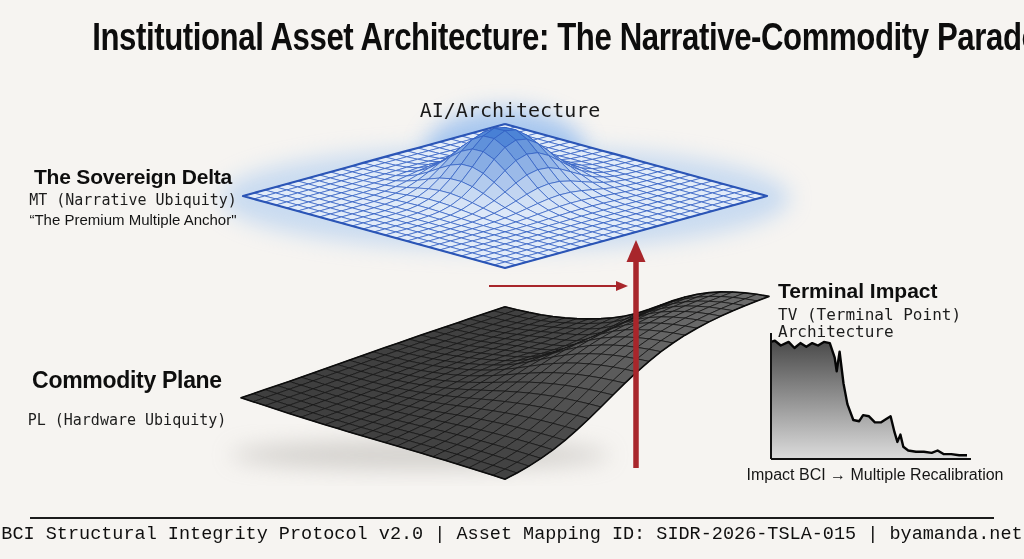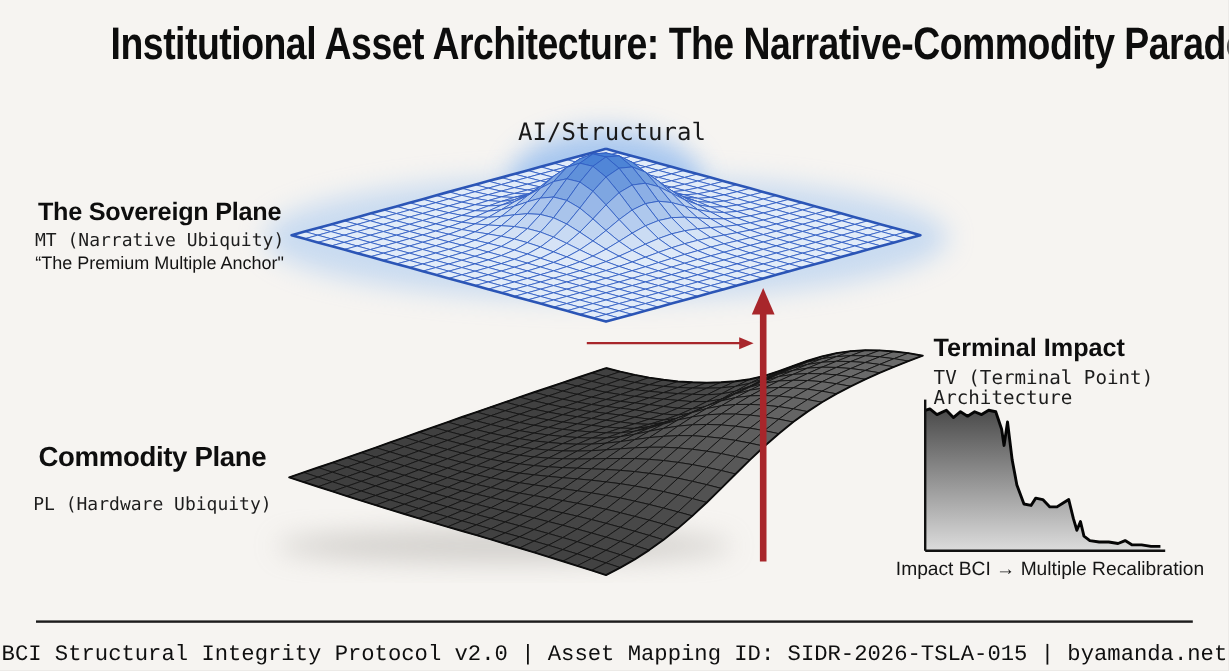--- a/index.html
+++ b/index.html
@@ -22,21 +22,21 @@
   .term{left:778px;top:263px;text-align:left;margin-top:16px;}
   .term-t{font-size:21px;font-weight:bold;color:#0e0e0e;}
   .term-c{font-size:16px;margin-top:3px;color:#1c1c1c;}
   .term-c2{font-size:16px;color:#1c1c1c;}
   .comm{left:16px;top:368px;width:222px;text-align:center;}
   .comm-t{font-size:23px;font-weight:bold;letter-spacing:-0.3px;color:#0e0e0e;}
   .comm-c{font-size:15px;margin-top:18px;color:#1d1d1d;}
   .delta{left:738px;top:466px;width:274px;text-align:center;font-size:16px;color:#151515;}
   .rule{position:absolute;left:30px;right:30px;top:517px;border-top:2px solid #1c1c1c;}
   .footer{top:525px;left:0;width:1024px;text-align:center;font-family:"Liberation Mono",monospace;
-          font-size:18.5px;color:#0f0f0f;white-space:nowrap;margin-top:11px;}
+          font-size:18.5px;color:#0f0f0f;white-space:nowrap;}
 </style>
 </head>
 <body>
 
 <div class="stage">
 
   <svg id="scene" width="1024" height="559" viewBox="0 0 1024 559">
     <defs>
       <filter id="blur1" x="-60%" y="-60%" width="220%" height="220%">
         <feGaussianBlur stdDeviation="11"></feGaussianBlur>
@@ -1128,24 +1128,24 @@
     <g id="g-chart">
         <path d="M771.0,341.9 L774.9,340.7 L780.8,345.5 L788.6,341.9 L794.5,348.0 L800.4,343.1 L806.3,346.8 L812.2,343.1 L818.0,345.5 L823.9,341.9 L829.8,343.1 L834.7,357.7 L836.7,371.2 L839.6,351.6 L843.5,383.4 L847.4,404.1 L853.3,420.0 L859.2,421.2 L863.1,415.1 L869.0,416.3 L874.9,422.4 L880.8,422.4 L886.6,418.7 L890.6,416.3 L894.5,432.2 L897.4,441.9 L900.4,434.6 L903.3,446.8 L908.2,450.5 L916.0,451.7 L923.9,451.7 L931.7,452.9 L937.6,450.5 L943.5,454.1 L951.3,454.1 L959.2,455.3 L967.0,455.3 L967,459 L771,459 Z" fill="url(#chartGrad)" stroke="none"></path>
         <path d="M771.0,341.9 L774.9,340.7 L780.8,345.5 L788.6,341.9 L794.5,348.0 L800.4,343.1 L806.3,346.8 L812.2,343.1 L818.0,345.5 L823.9,341.9 L829.8,343.1 L834.7,357.7 L836.7,371.2 L839.6,351.6 L843.5,383.4 L847.4,404.1 L853.3,420.0 L859.2,421.2 L863.1,415.1 L869.0,416.3 L874.9,422.4 L880.8,422.4 L886.6,418.7 L890.6,416.3 L894.5,432.2 L897.4,441.9 L900.4,434.6 L903.3,446.8 L908.2,450.5 L916.0,451.7 L923.9,451.7 L931.7,452.9 L937.6,450.5 L943.5,454.1 L951.3,454.1 L959.2,455.3 L967.0,455.3" fill="none" stroke="#050505" stroke-width="2.4" stroke-linejoin="round"></path>
         <line x1="771" y1="333" x2="771" y2="459" stroke="#111" stroke-width="2"></line>
         <line x1="771" y1="459" x2="971" y2="459" stroke="#111" stroke-width="2"></line>
       </g>
   </svg>
 
   <div class="abs title">Institutional Asset Architecture: The Narrative-Commodity Paradox</div>
 
-  <div class="abs ai-label mono">AI/Structural</div>
+  <div class="abs ai-label mono">AI/Architecture</div>
 
   <div class="abs sov">
-    <div class="sov-t">The Sovereign Plane</div>
+    <div class="sov-t">The Sovereign Delta</div>
     <div class="sov-c mono">MT (Narrative Ubiquity)</div>
     <div class="sov-q">“The Premium Multiple Anchor"</div>
   </div>
 
 
   <div class="abs term">
     <div class="term-t">Terminal Impact</div>
     <div class="term-c mono">TV (Terminal Point)</div>
     <div class="term-c2 mono">Architecture</div>
   </div>

